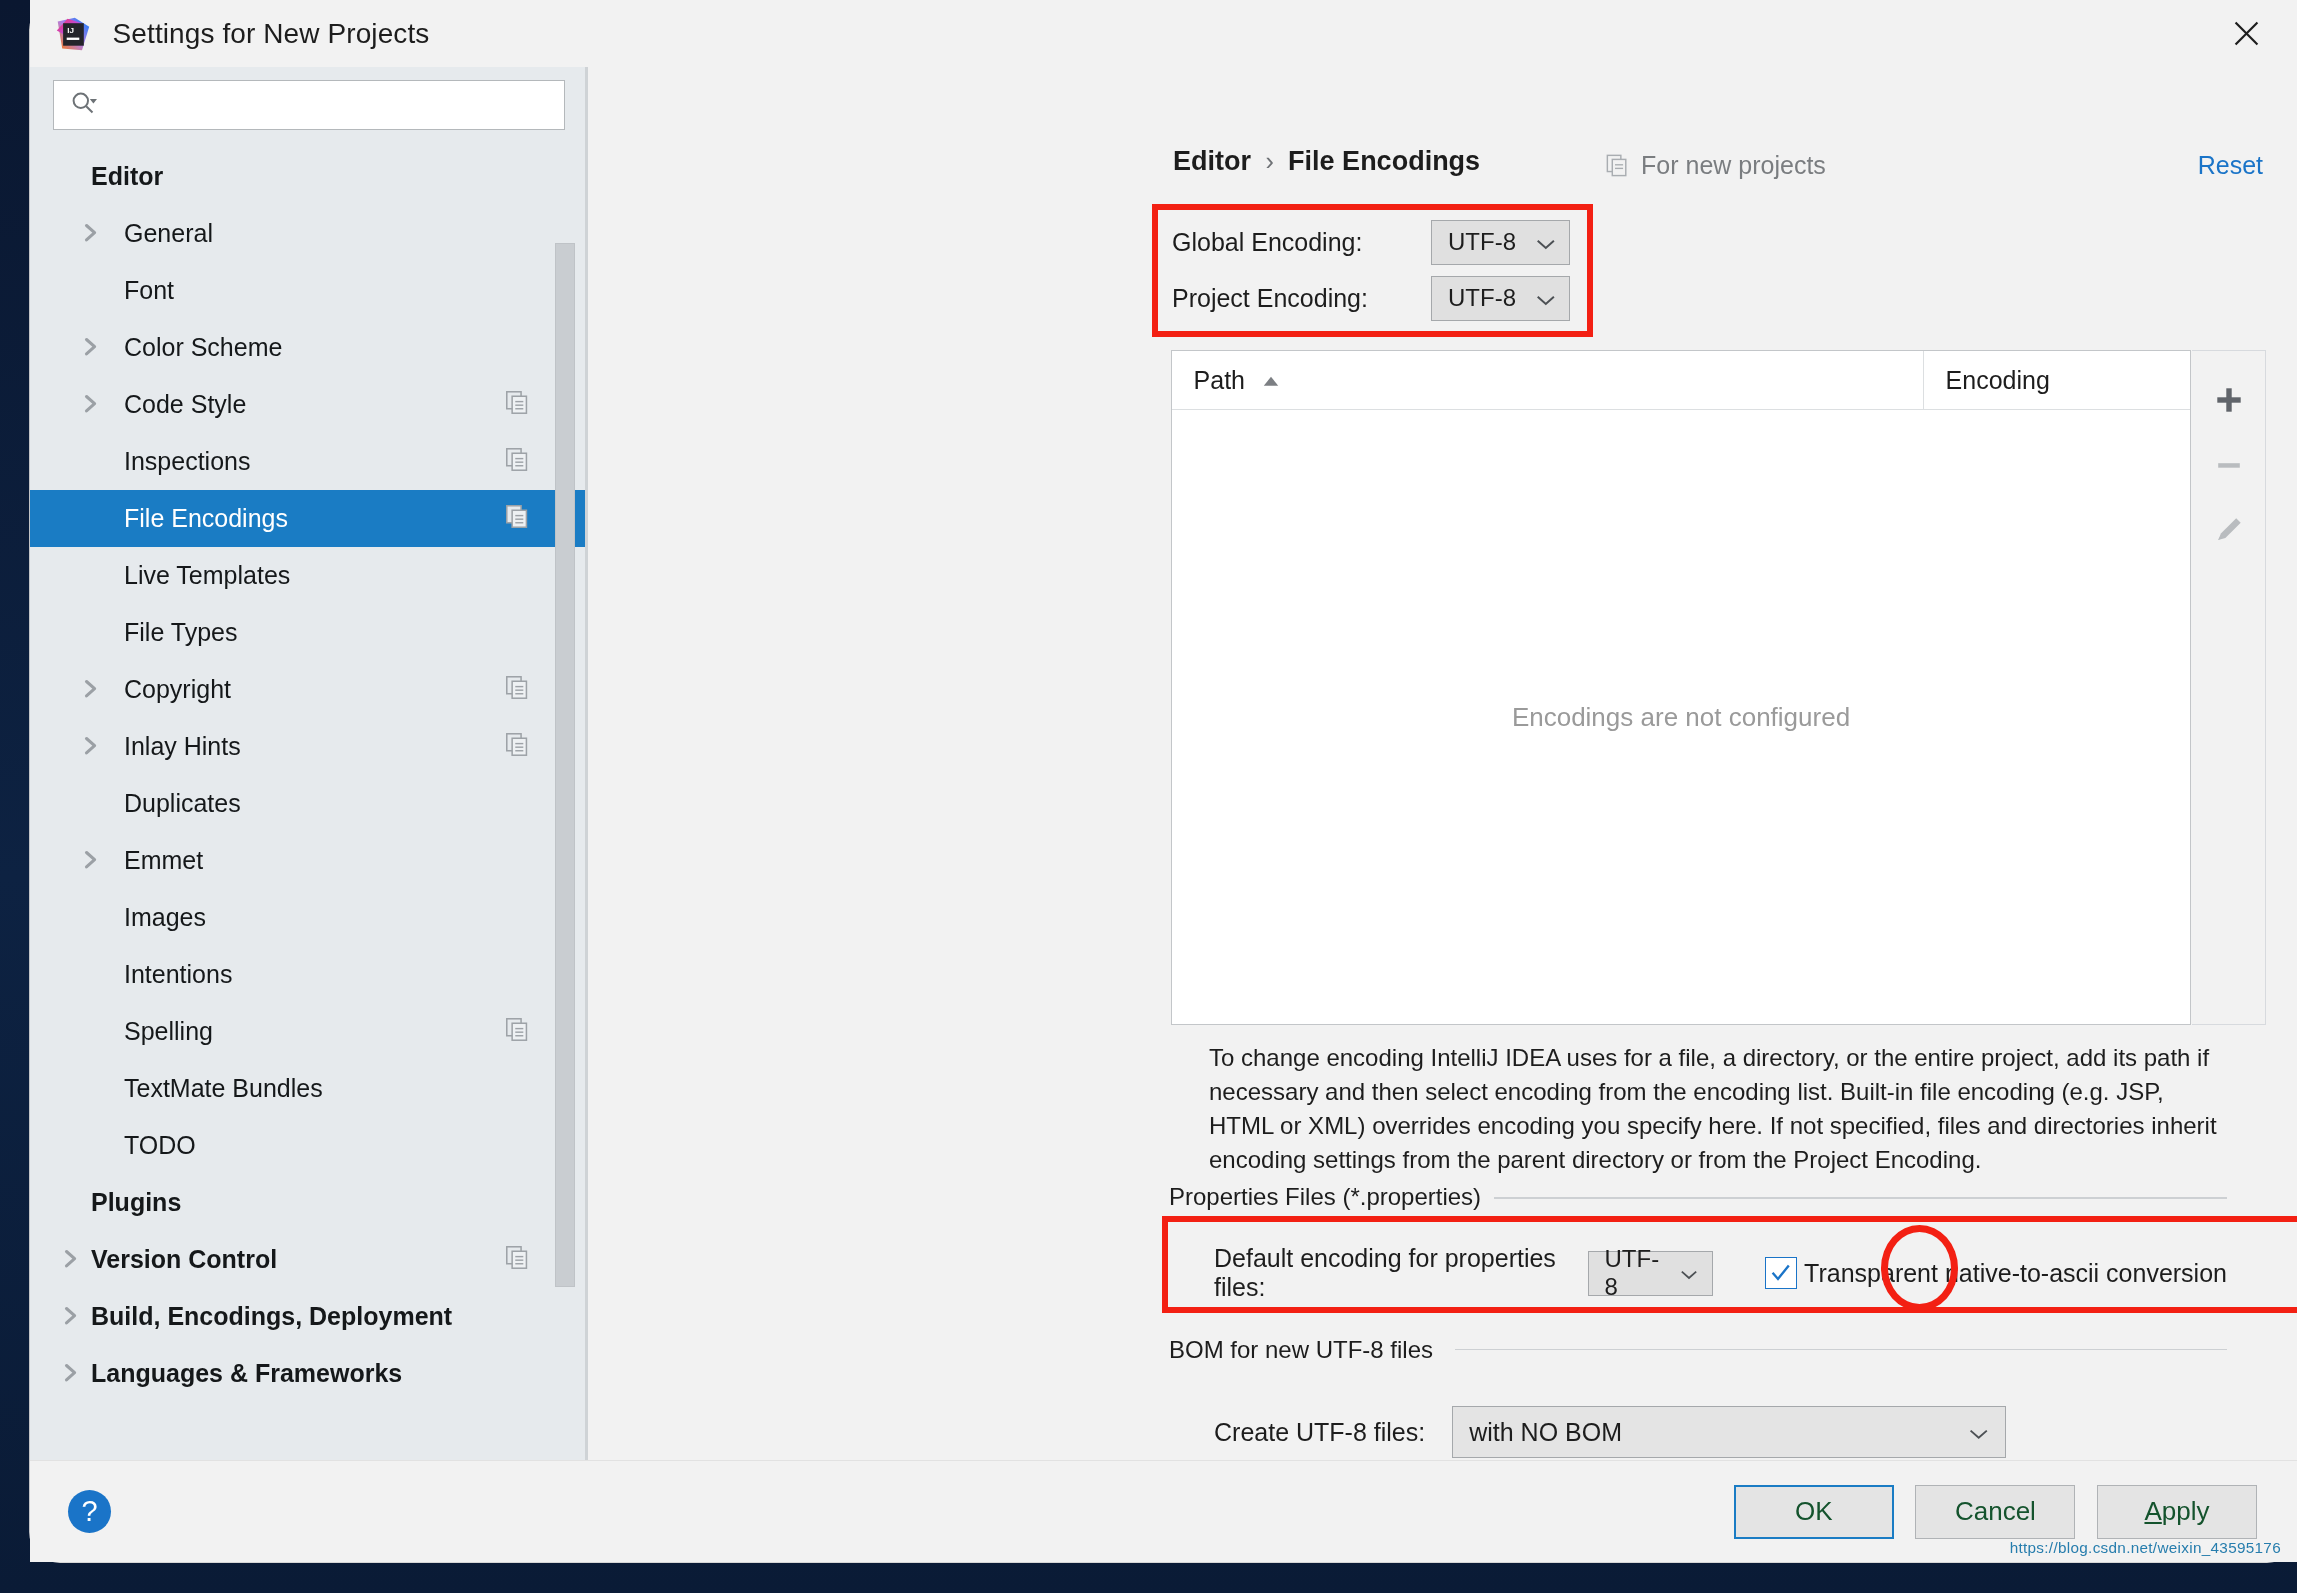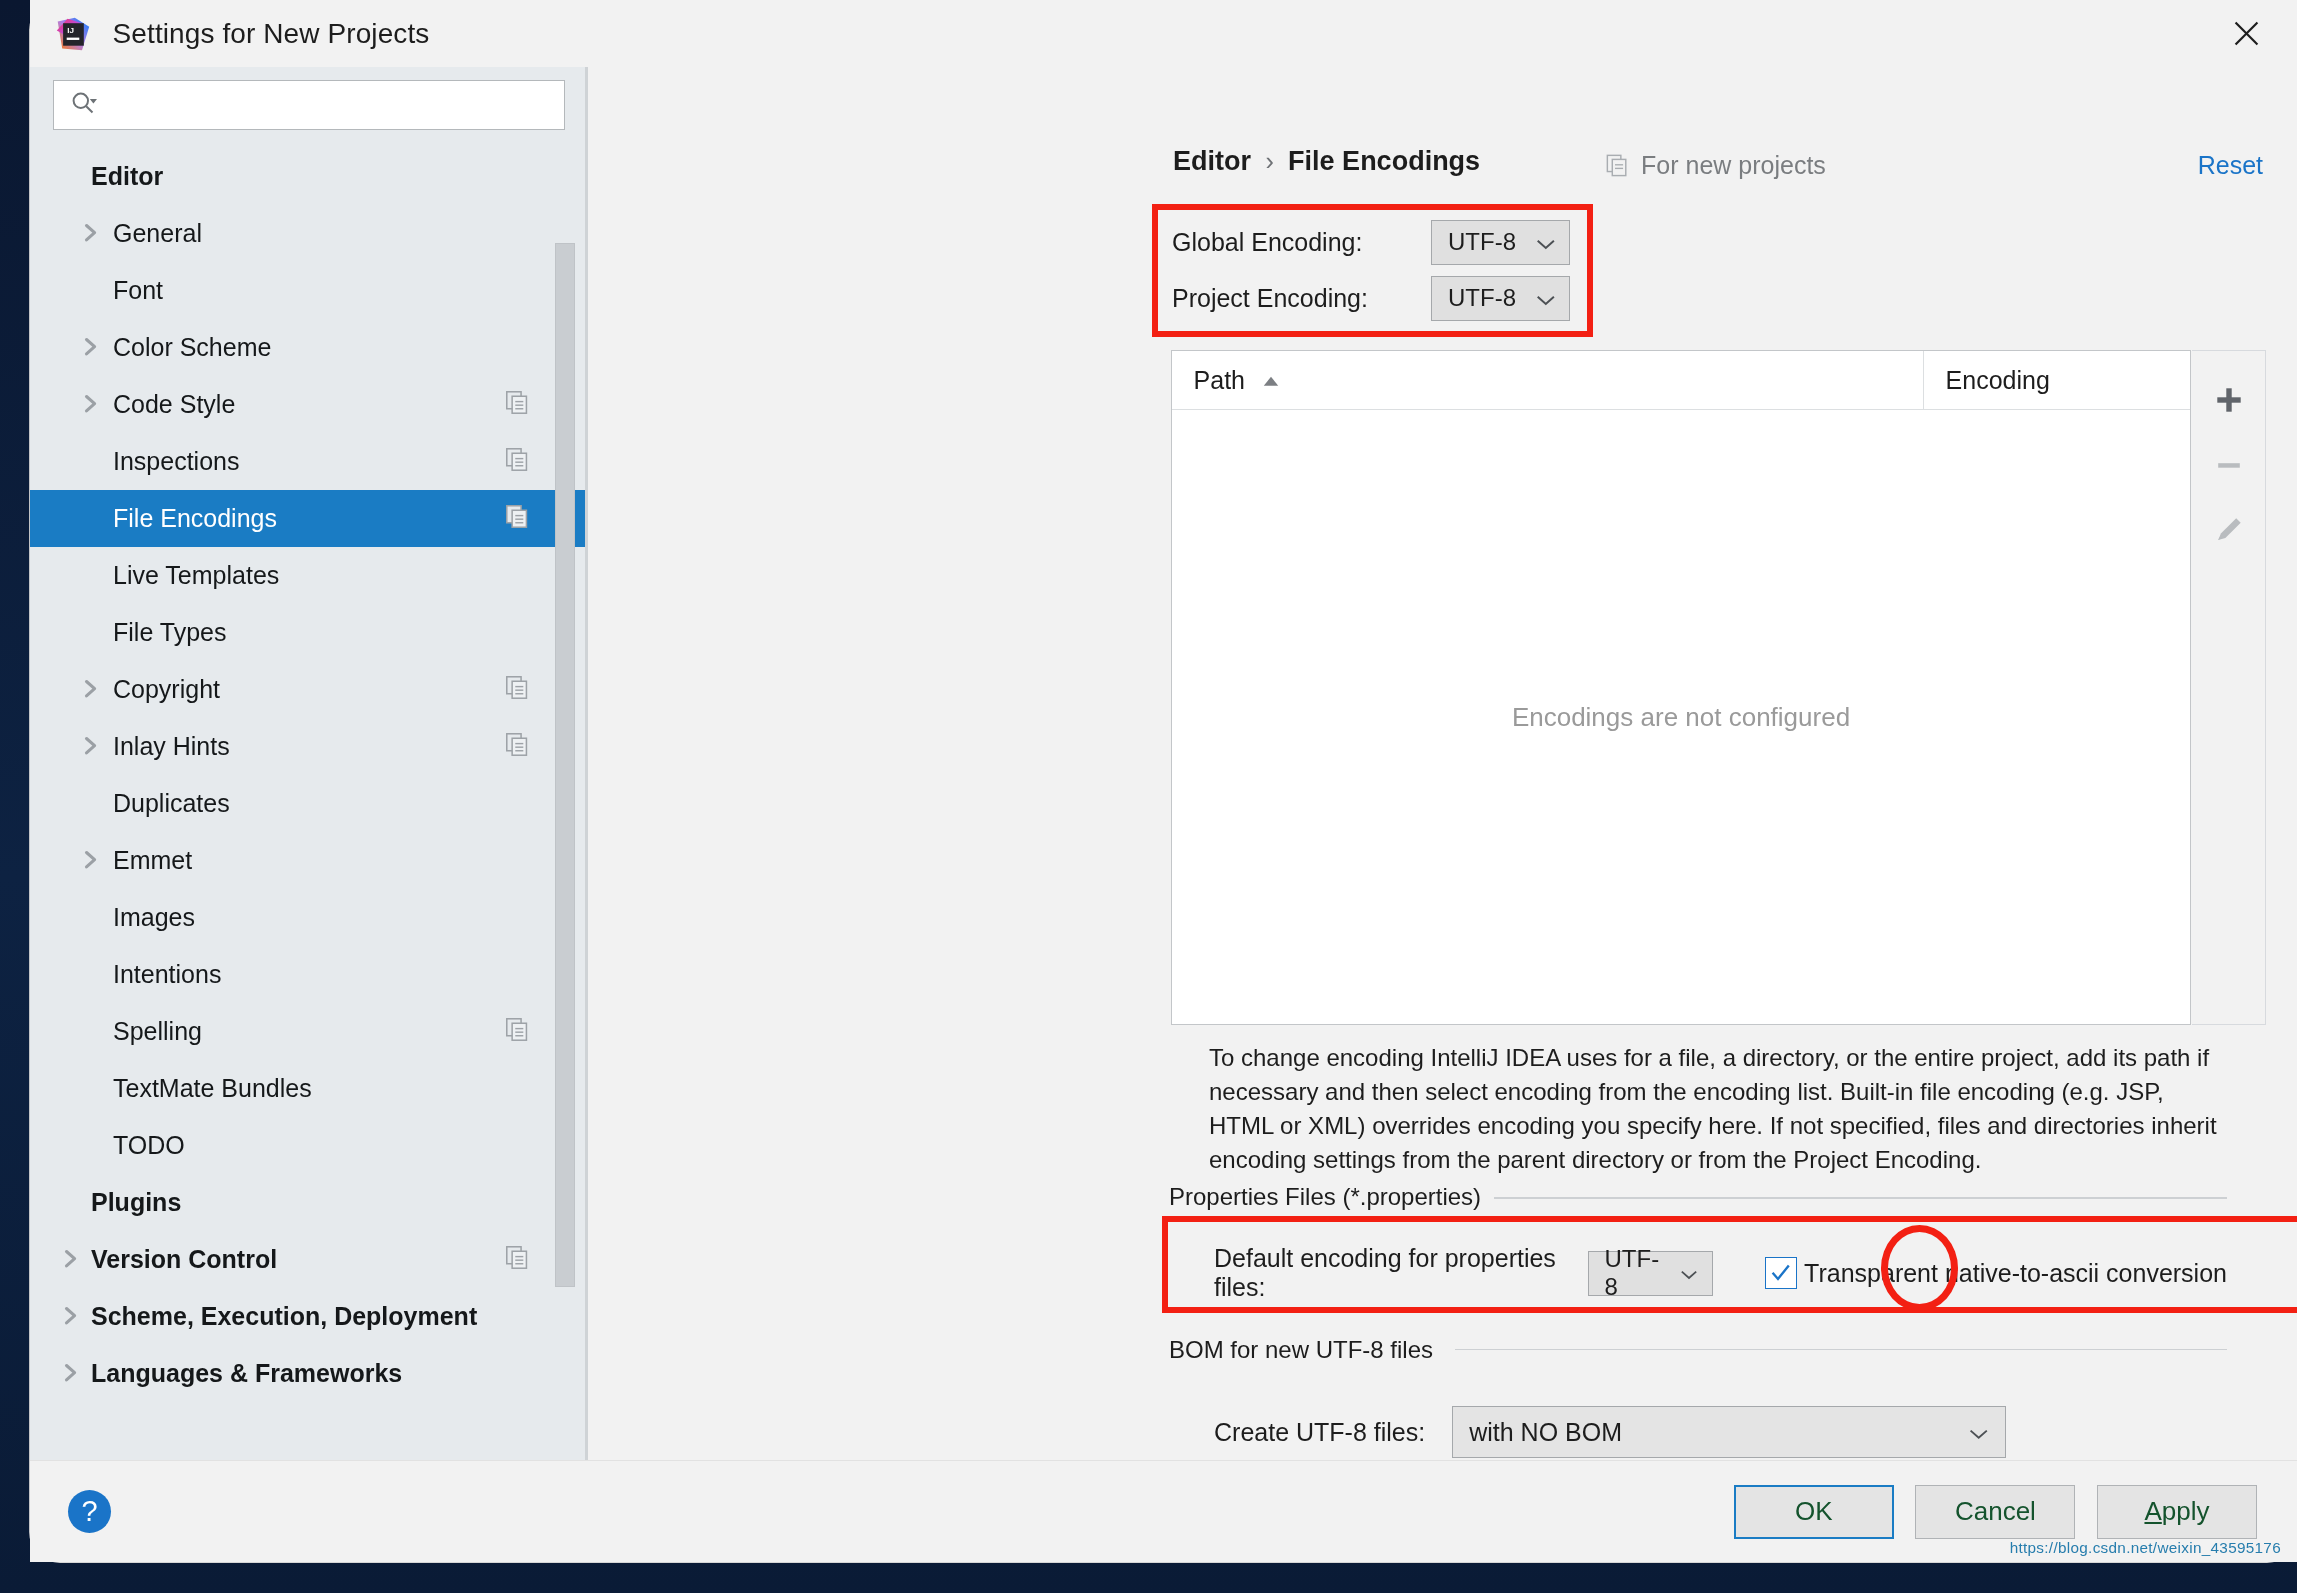--- a/index.html
+++ b/index.html
@@ -132,21 +132,21 @@
   .tree-row .arrow.empty { visibility: hidden; }
   .tree-row .label {
     font-size: 25px;
     color: #15181a;
     white-space: nowrap;
   }
   .tree-row.bold .label { font-weight: bold; }
   .tree-row.indent-0 .arrow { margin-left: 20px; }
   .tree-row.indent-0 .label { margin-left: 0px; }
   .tree-row.indent-1 .arrow { margin-left: 40px; }
-  .tree-row .label { margin-left: 2px; }
+  .tree-row .label { margin-left: 13px; }
   .tree-row.selected { background: #1a7cc4; }
   .tree-row.selected .label { color: #ffffff; }
   .tree-row .copyicon {
     position: absolute;
     right: 58px;
     top: 50%;
     transform: translateY(-50%);
   }
 
   
@@ -689,21 +689,21 @@
                   <line x1="11.5" y1="17" x2="20.5" y2="17" stroke="#9da2a7" stroke-width="1.6"></line>
                   <line x1="11.5" y1="21" x2="20.5" y2="21" stroke="#9da2a7" stroke-width="1.6"></line>
                 </svg></span>
             </div>
             <div class="tree-row indent-0 bold">
               <span class="arrow">
                 <svg width="20" height="23.4" viewBox="0 0 22 26">
                   <polyline points="6,5 15,13 6,21" fill="none" stroke="#9ba0a5" stroke-width="3.4" stroke-linecap="round" stroke-linejoin="round"></polyline>
                 </svg>
               </span>
-              <span class="label">Scheme, Execution, Deployment</span>
+              <span class="label">Build, Encodings, Deployment</span>
             </div>
             <div class="tree-row indent-0 bold">
               <span class="arrow">
                 <svg width="20" height="23.4" viewBox="0 0 22 26">
                   <polyline points="6,5 15,13 6,21" fill="none" stroke="#9ba0a5" stroke-width="3.4" stroke-linecap="round" stroke-linejoin="round"></polyline>
                 </svg>
               </span>
               <span class="label">Languages &amp; Frameworks</span>
             </div>
             <div class="tree-row indent-0 bold"></div>

